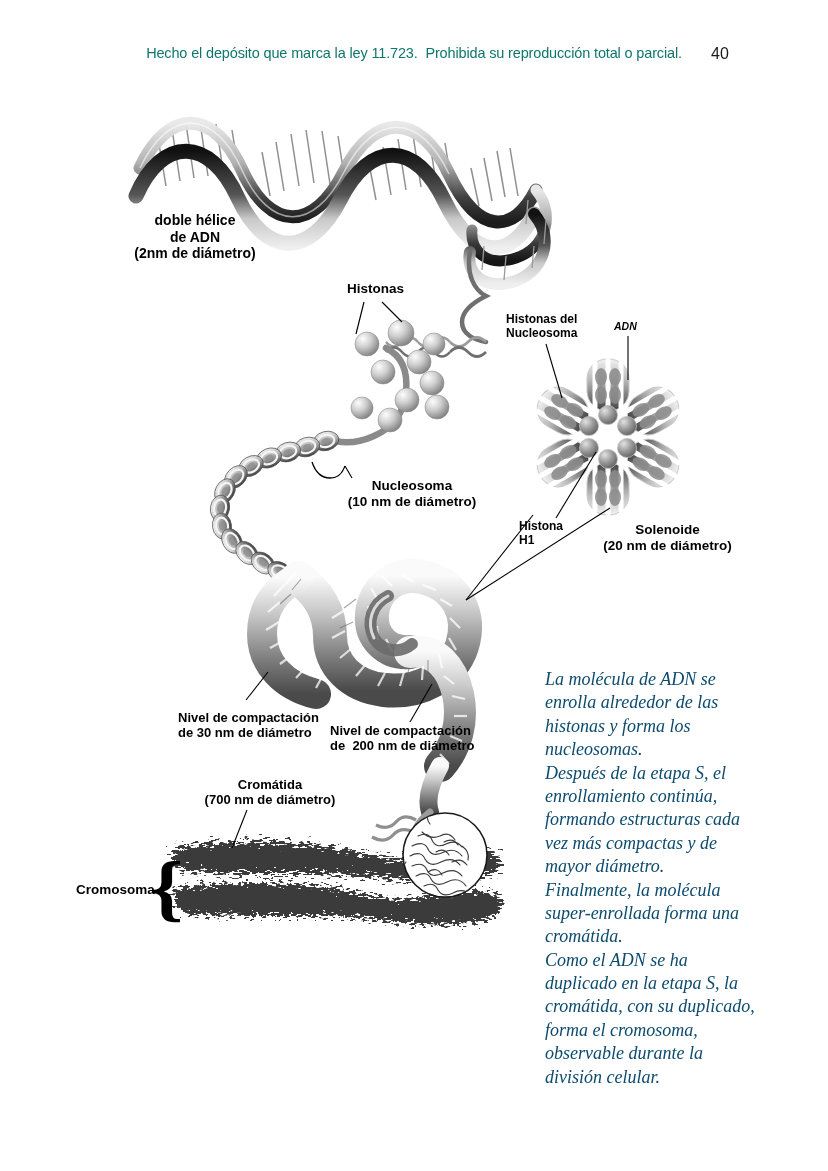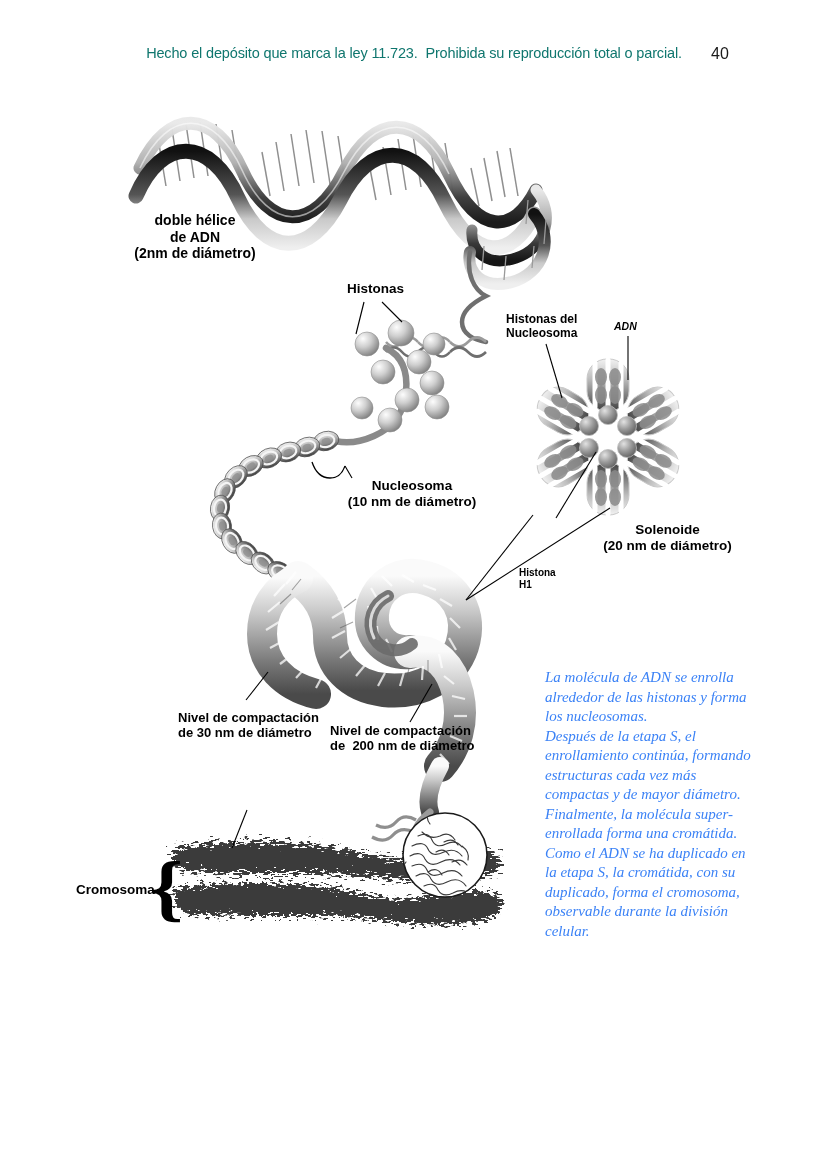--- a/index.html
+++ b/index.html
@@ -55,23 +55,23 @@
   .lbl.l { text-align: left; }
 
   
   .prose {
     position: absolute;
     left: 545px;
     top: 668px;
     width: 215px;
     font-family: "Liberation Serif", serif;
     font-style: italic;
-    font-size: 15px;
+    font-size: 18px;
     line-height: 1.30;
-    color: #3b82f6;
+    color: #0c4a6e;
     white-space: pre-wrap;
   }
 
   
   .figure {
     position: absolute;
     left: 0; top: 0;
     width: 828px; height: 1171px;
     pointer-events: none;
   }
@@ -518,32 +518,34 @@
   <div class="lbl l" style="left:347px; top:281px; font-size:13.5px;">Histonas</div>
 
   <div class="lbl l" style="left:506px; top:312px; font-size:12px;">Histonas del
 Nucleosoma</div>
 
   <div class="lbl l" style="left:614px; top:320px; font-size:10.5px;font-style:italic;">ADN</div>
 
   <div class="lbl c" style="left:317px; top:478px; width:190px; font-size:13.5px;">Nucleosoma
 (10 nm de diámetro)</div>
 
-  <div class="lbl l" style="left:519px; top:519px; font-size:10px;margin-top:48px;">Histona
+  <div class="lbl l" style="left:519px; top:519px; font-size:12px;">Histona
 H1</div>
 
   <div class="lbl c" style="left:570px; top:522px; width:195px; font-size:13.5px;">Solenoide
 (20 nm de diámetro)</div>
 
   <div class="lbl l" style="left:178px; top:710px; font-size:13px;">Nivel de compactación
 de 30 nm de diámetro</div>
 
   <div class="lbl l" style="left:330px; top:723px; font-size:13px;">Nivel de compactación
 de  200 nm de diámetro</div>
 
+  <div class="lbl c" style="left:155px; top:777px; width:230px; font-size:13px;">Cromátida
+(700 nm de diámetro)</div>
 
   <div class="lbl l" style="left:76px; top:882px; font-size:13.5px;">Cromosoma</div>
 
   <div class="prose">La molécula de ADN se enrolla alrededor de las histonas y forma los nucleosomas.
 Después de la etapa S, el  enrollamiento continúa, formando estructuras cada vez más compactas y de mayor diámetro.
 Finalmente, la molécula super-enrollada forma una cromátida.
 Como el ADN se ha duplicado en la etapa S, la cromátida, con su duplicado, forma el cromosoma, observable durante la división celular.</div>
 
 </div>
 

